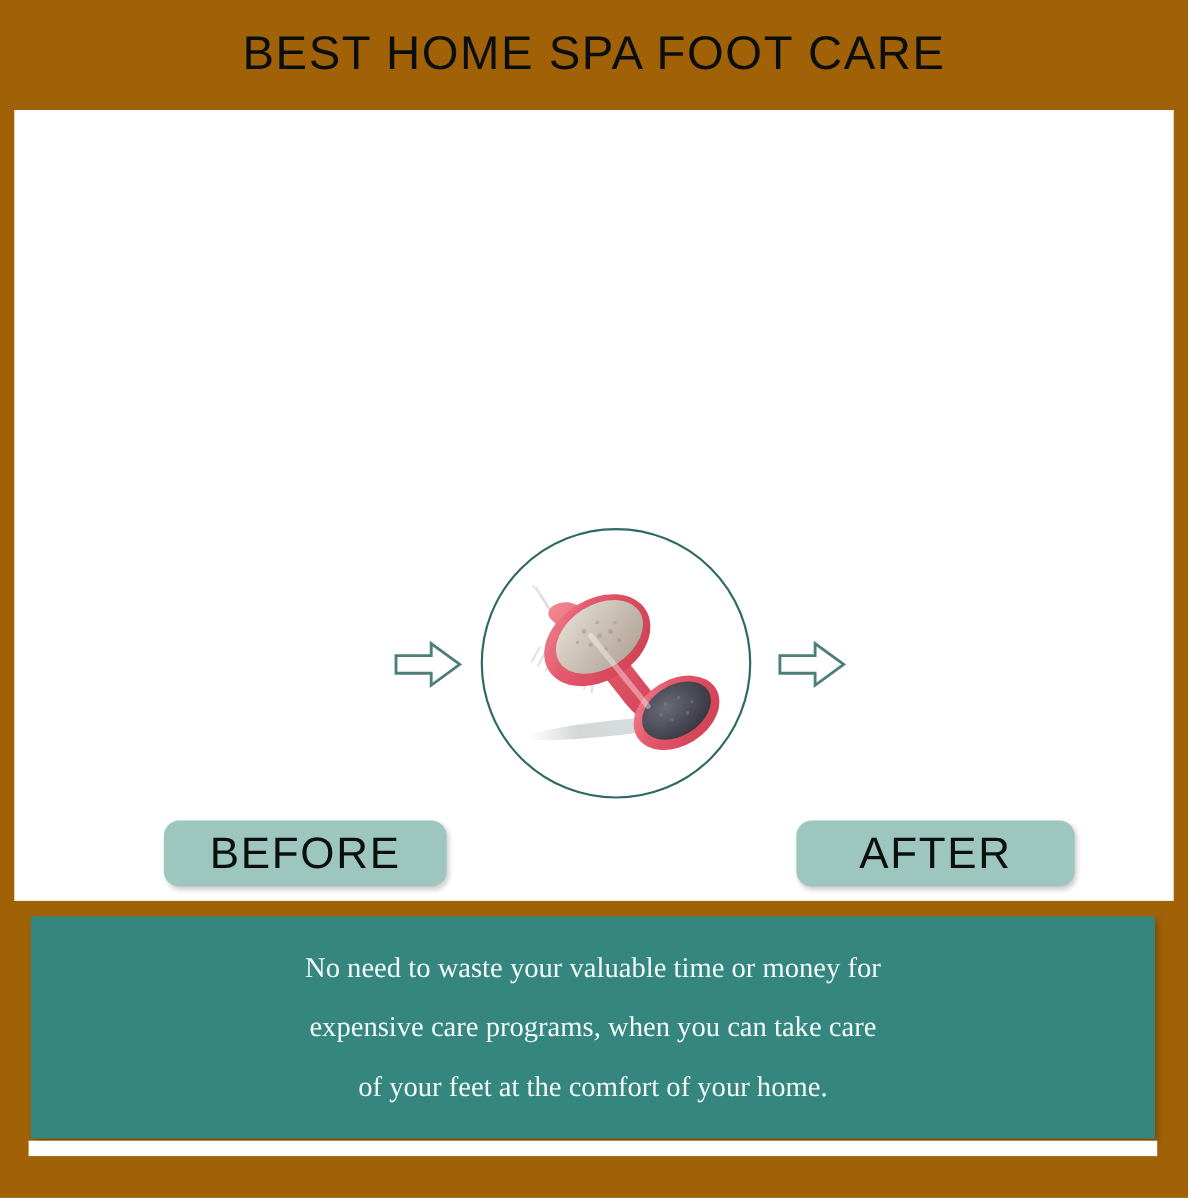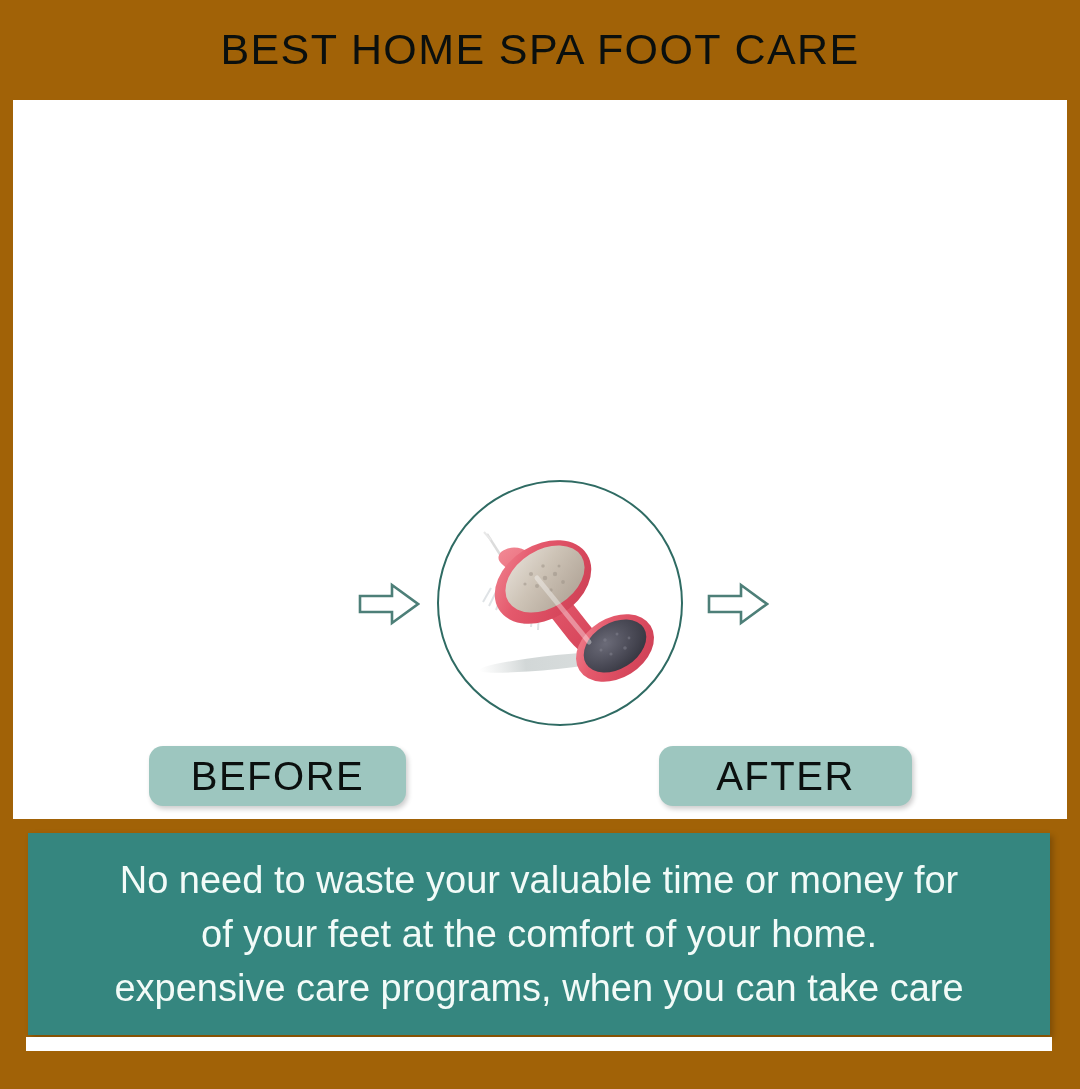--- a/index.html
+++ b/index.html
@@ -98,42 +98,42 @@
   }
   .pill span {
     font-family: "Liberation Sans", sans-serif;
     font-size: 40px;
     font-weight: 400;
     letter-spacing: 1.5px;
     color: #0b100f;
     text-align: right;
   }
   .pill.before-pill { left: 136px; top: 646px; width: 257px; }
-  .pill.after-pill  { left: 646px; top: 646px; width: 253px; }
+  .pill.after-pill  { left: 711px; top: 646px; width: 253px; }
 
   
   .message {
     position: absolute;
     left: 28px;
     top: 833px;
     width: 1022px;
     height: 202px;
     background: #35867f;
     box-shadow: 3px 3px 6px rgba(0,0,0,.22);
     display: flex;
     flex-direction: column;
     align-items: center;
     justify-content: center;
     padding: 0 10px;
     box-sizing: border-box;
   }
   .message p {
     margin: 0;
-    font-family: Liberation Sans, sans-serif;
-    font-size: 38px;
+    font-family: Liberation Serif, serif;
+    font-size: 26px;
     line-height: 54px;
     color: #f2fbf8;
     text-align: center;
     white-space: nowrap;
   }
 
   
   .bottom-strip {
     position: absolute;
     left: 26px;
@@ -293,19 +293,19 @@
       <span>BEFORE</span>
     </div>
     <div class="pill after-pill">
       <span>AFTER</span>
     </div>
 
   </div>
 
   <div class="message">
     <p>No need to waste your valuable time or money for</p>
+    <p>expensive care programs, when you can take care</p>
     <p>of your feet at the comfort of your home.</p>
-    <p>expensive care programs, when you can take care</p>
   </div>
 
   <div class="bottom-strip"></div>
 
 </div>
 
 </body></html>

